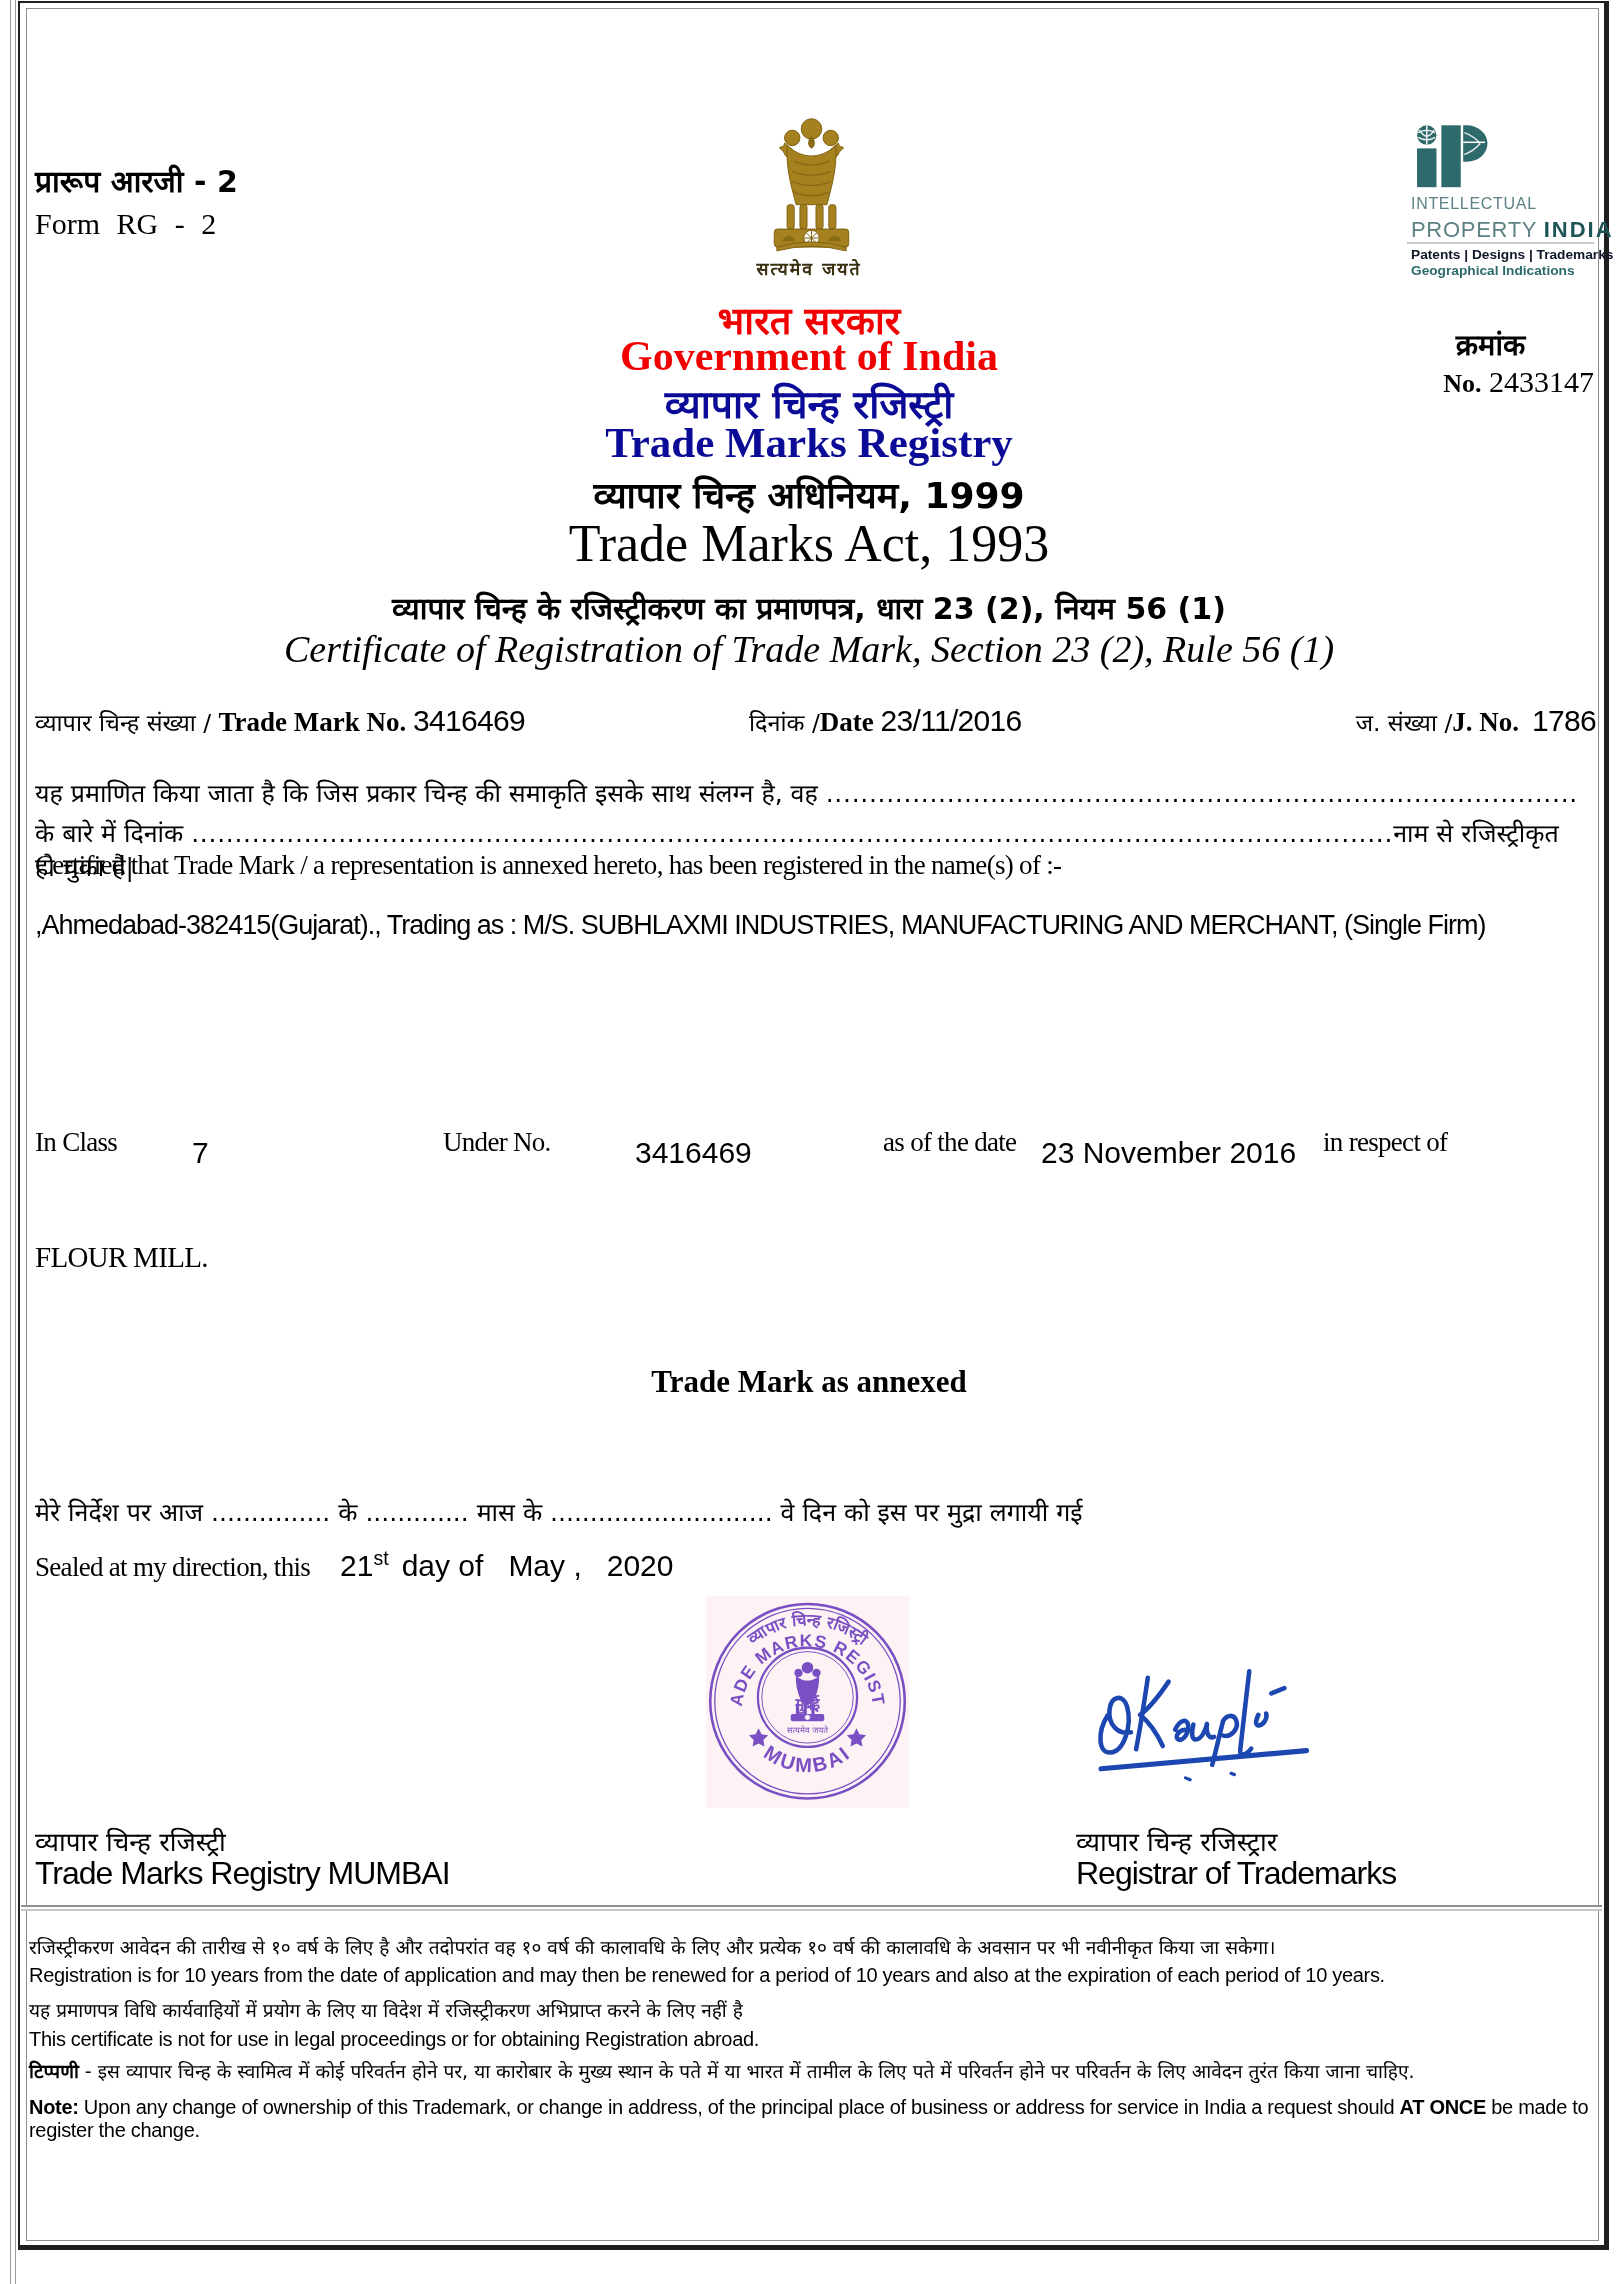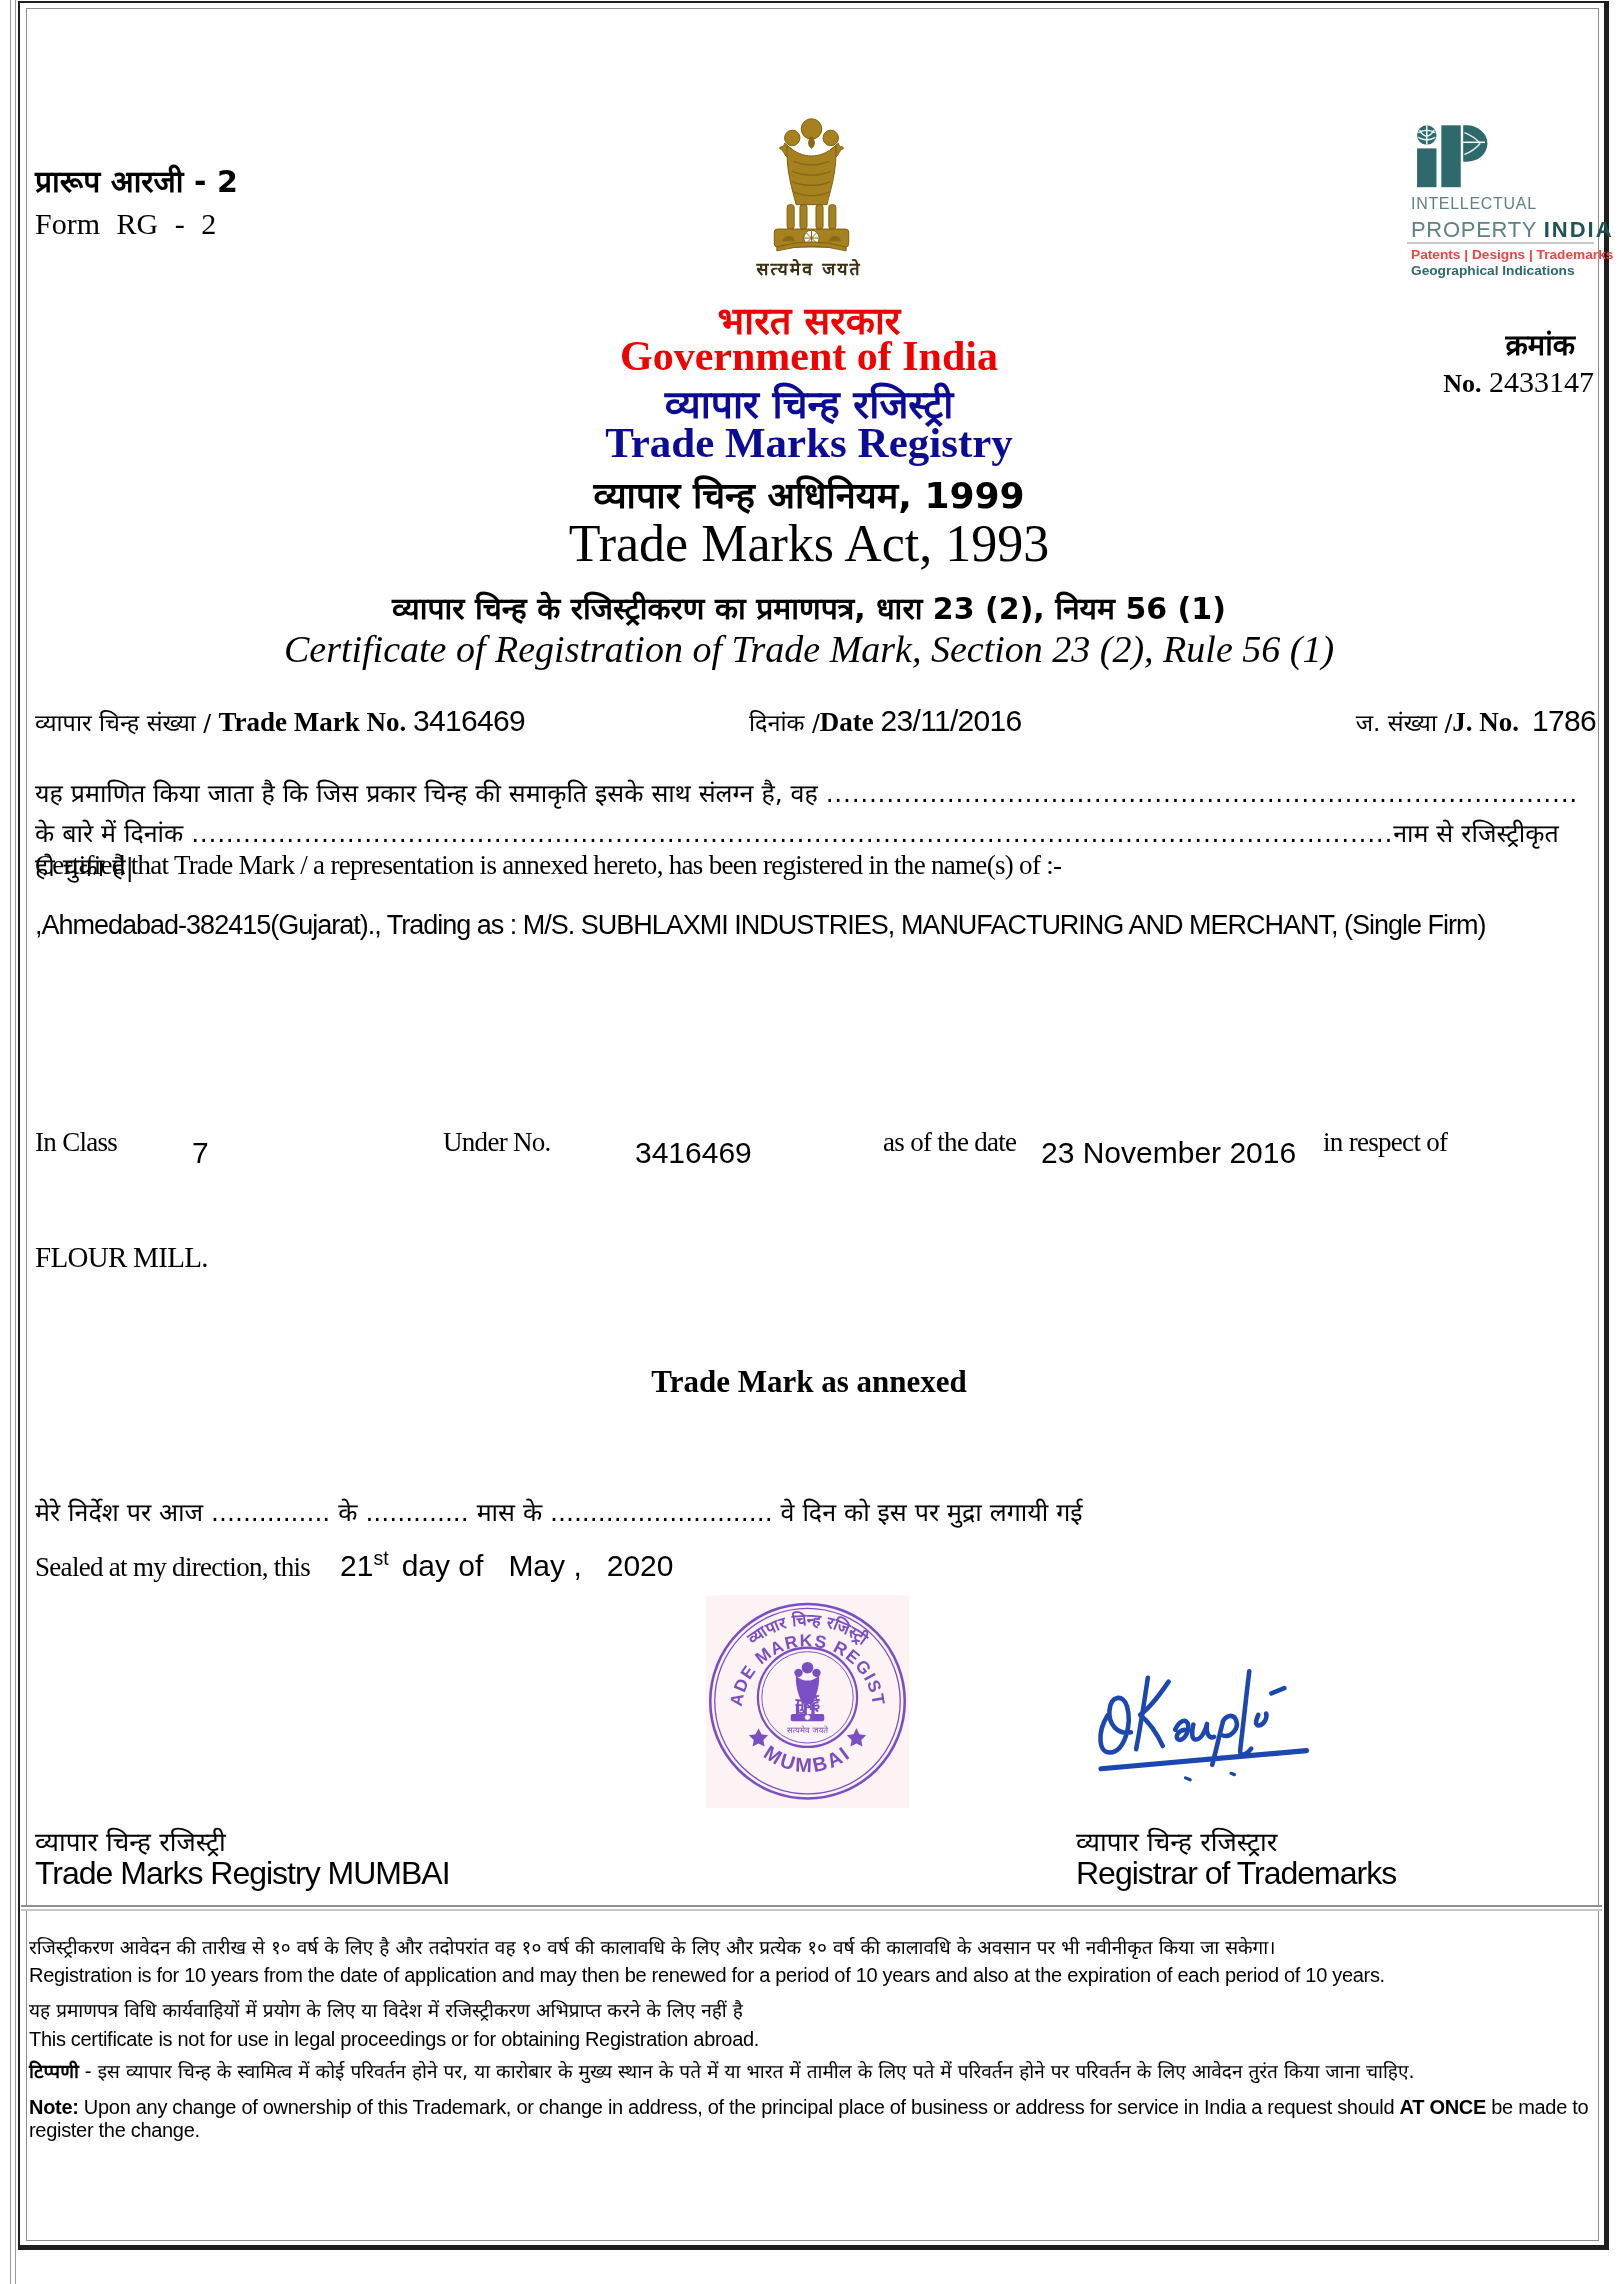--- a/index.html
+++ b/index.html
@@ -29,23 +29,23 @@
   .act-hi{top:470px;font-size:36px;font-weight:700;}
   .act-en{top:514px;font-size:52px;}
   .cert-hi{top:587px;font-size:30px;font-weight:600;}
   .cert-en{top:627px;font-size:38px;font-style:italic;}
   
   .ip-logo{left:1411px;top:124px;}
   .ip-l1{left:1411px;top:195px;font-size:16px;color:#5d8184;letter-spacing:0.7px;}
   .ip-l2{left:1411px;top:217px;font-size:22px;color:#5d8184;letter-spacing:0.7px;}
   .ip-l2 b{color:#1f5456;letter-spacing:2px;}
   .ip-hr{left:1407px;top:242px;width:187px;border-top:2px solid #c9c9c9;}
-  .ip-t1{left:1411px;top:247px;font-size:13.7px;font-weight:700;color:#ef4444;}
+  .ip-t1{left:1411px;top:247px;font-size:13.7px;font-weight:700;color:#0f172a;}
   .ip-t2{left:1411px;top:263px;font-size:13.7px;font-weight:700;color:#2e6a6b;}
-  .kramank{left:1406px;top:324px;width:169px;text-align:right;font-size:29px;font-weight:700;}
+  .kramank{left:1406px;top:324px;width:169px;text-align:center;font-size:29px;font-weight:700;}
   .serialno{left:1399px;top:365px;width:195px;text-align:right;font-size:30px;}
   .serialno b{font-size:26px;}
   
   .tm-left{left:35px;top:704px;font-size:25px;}
   .tm-date{left:749px;top:704px;font-size:25px;}
   .tm-j{right:22px;top:704px;font-size:25px;text-align:right;}
   .lab-hi{font-size:23.4px;}
   .lab-en{font-weight:700;font-size:27px;}
   .val{font-family:"Liberation Sans","DejaVu Sans",sans-serif;font-size:30px;letter-spacing:-0.7px;}
   

